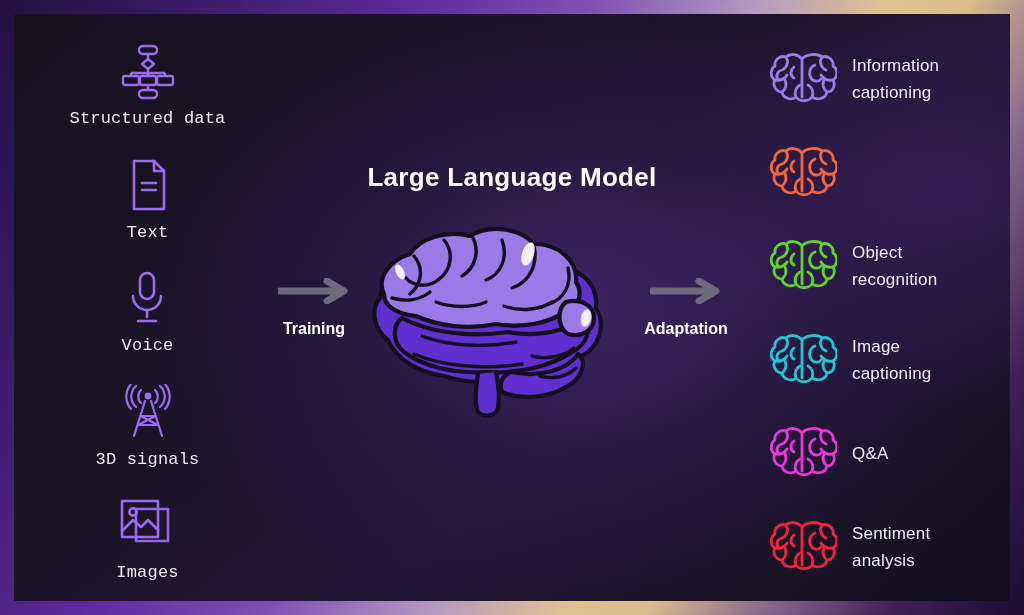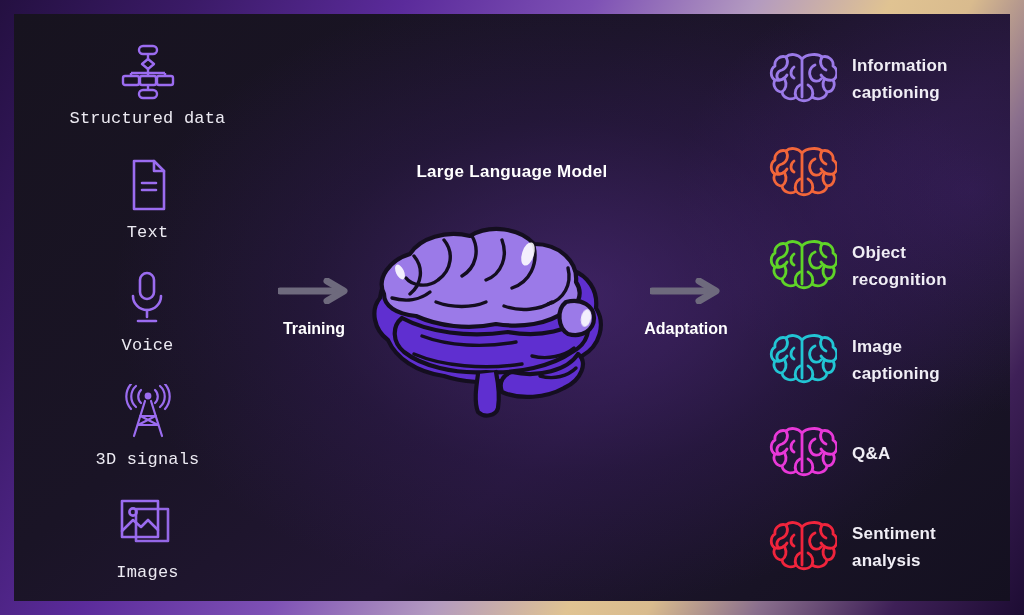--- a/index.html
+++ b/index.html
@@ -32,21 +32,21 @@
   .input-item { display:flex; flex-direction:column; align-items:center; }
   .input-icon { height:58px; display:flex; align-items:center; justify-content:center; }
   .input-label {
     margin-top:9px; color:#eceaf2; font-size:17px; letter-spacing:0.2px;
     text-align:center; white-space:nowrap;font-family:Liberation Mono, monospace;
   }
 
   
   #center-title {
     position:absolute; left:0; top:148px; width:996px; text-align:center;
-    color:#ffffff; font-size:17px; font-weight:bold; letter-spacing:0.3px;
+    color:#ffffff; font-size:26px; font-weight:bold; letter-spacing:0.3px;
   }
   #brain-wrap { position:absolute; left:348px; top:192px; width:260px; height:215px; }
   #brain-wrap svg { width:100%; height:100%; display:block; }
 
   .flow-step { position:absolute; display:flex; flex-direction:column; align-items:center; }
   .flow-arrow { width:72px; height:26px; }
   .flow-label {
     margin-top:16px; color:#ffffff; font-size:16px; font-weight:bold; white-space:nowrap;
   }
   #step-training { left:252px; top:264px; width:96px; }
@@ -54,21 +54,21 @@
 
   
   #right-col {
     position:absolute; left:752px; top:34px; width:244px; height:530px;
     display:flex; flex-direction:column; justify-content:space-between;
   }
   .cap-item { display:flex; align-items:center; gap:14px; height:62px; }
   .cap-icon { width:72px; flex:0 0 72px; display:flex; align-items:center; justify-content:center; }
   .cap-icon svg { width:70px; height:56px; display:block; }
   .cap-label {
-    color:#f0eef5; font-size:17px; line-height:27px; letter-spacing:0.2px;font-weight:bold;
+    color:#f0eef5; font-size:17px; line-height:27px; letter-spacing:0.2px;
   }
   .cap-label span { display:block; }
 </style>
 </head>
 <body>
 
 <div id="stage">
 
   <div id="left-col">
 

